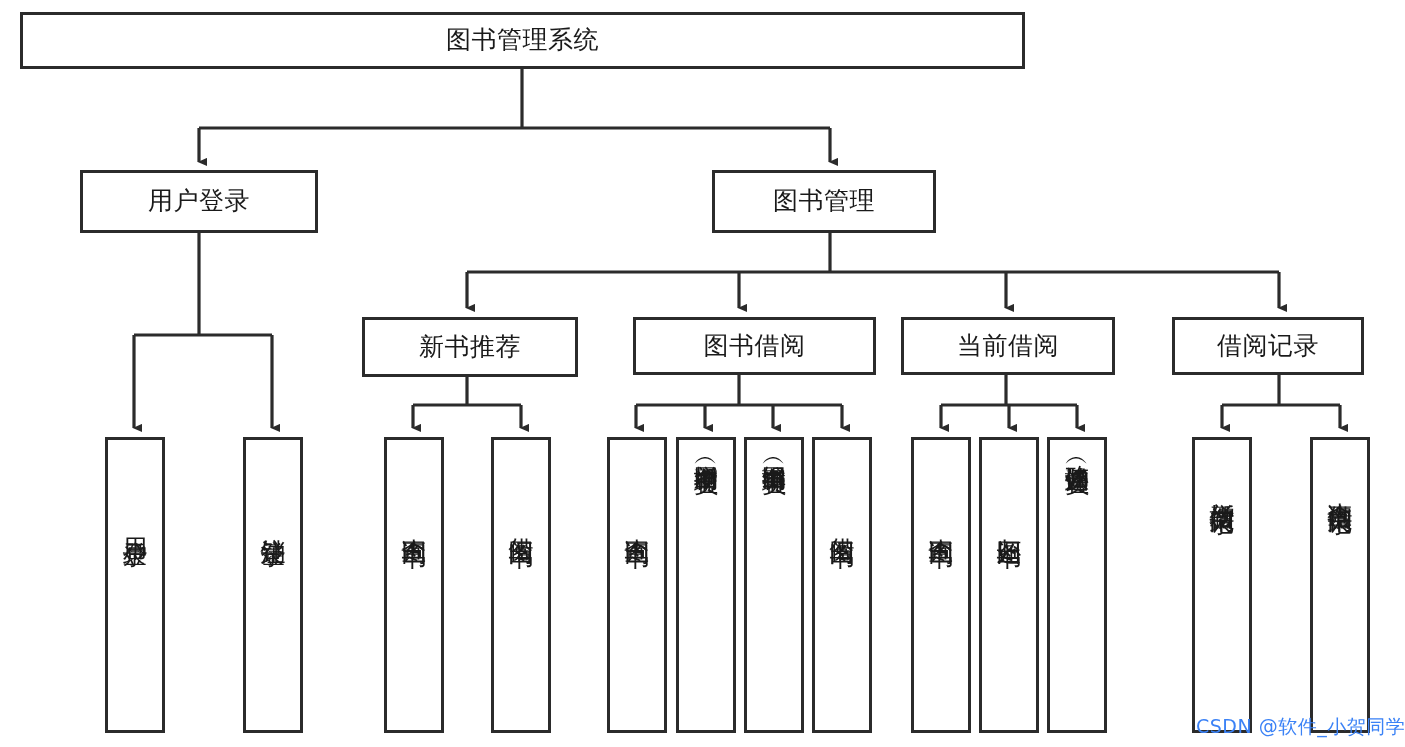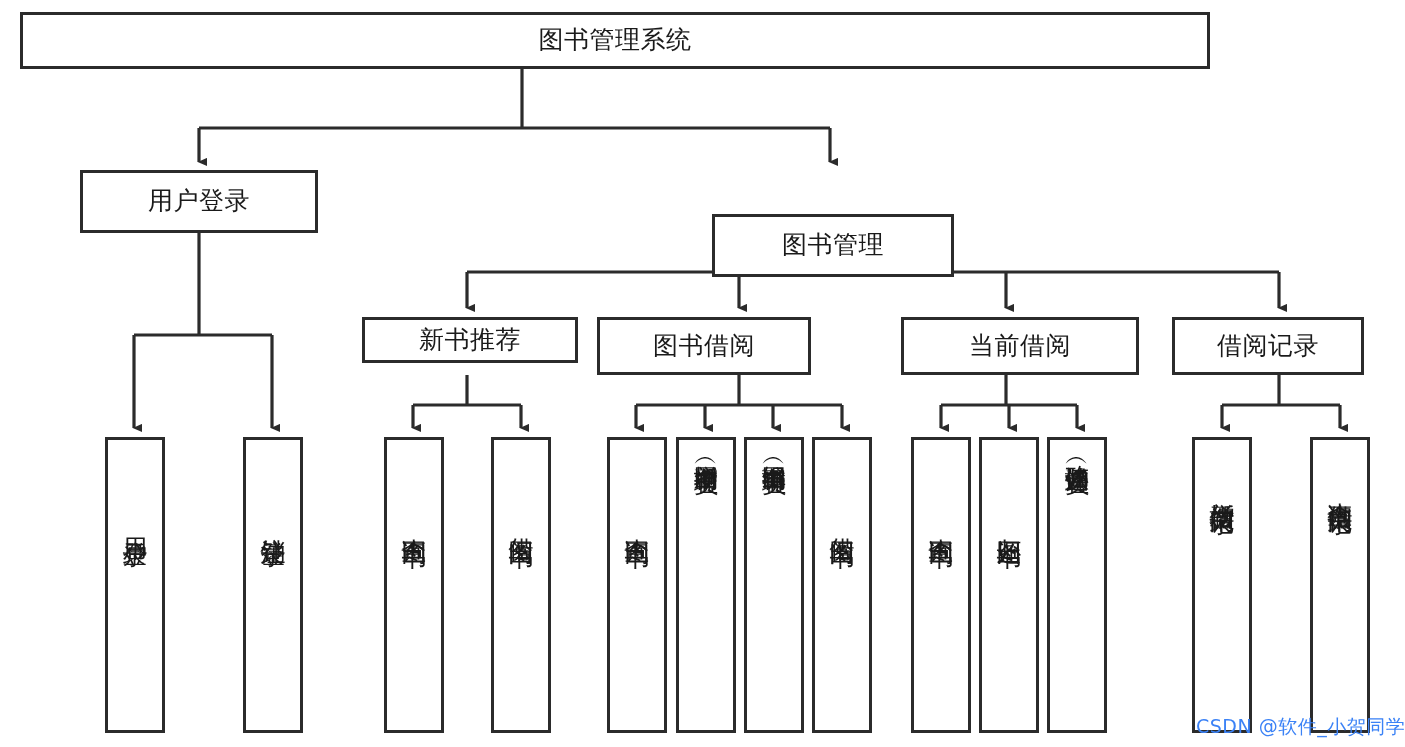--- a/index.html
+++ b/index.html
@@ -125,41 +125,41 @@
       <path d="M1009,405 L1009,428" marker-end="url(#arrowhead)"></path>
       <path d="M1077,405 L1077,428" marker-end="url(#arrowhead)"></path>
 
       <path d="M1279,375 L1279,405"></path>
       <path d="M1222,405 L1340,405"></path>
       <path d="M1222,405 L1222,428" marker-end="url(#arrowhead)"></path>
       <path d="M1340,405 L1340,428" marker-end="url(#arrowhead)"></path>
     </g>
   </svg>
 
-  <div class="node horiz" style="left:20px; top:12px; width:1190px; height:57px;">
+  <div class="node horiz" style="left:20px; top:12px; width:1005px; height:57px;">
     <span class="label">图书管理系统</span>
   </div>
 
   <div class="node horiz" style="left:80px; top:170px; width:238px; height:63px;">
     <span class="label">用户登录</span>
   </div>
 
-  <div class="node horiz" style="left:712px; top:170px; width:242px; height:63px;margin-top:44px;">
+  <div class="node horiz" style="left:712px; top:170px; width:224px; height:63px;">
     <span class="label">图书管理</span>
   </div>
 
-  <div class="node horiz" style="left:362px; top:317px; width:216px; height:46px;">
+  <div class="node horiz" style="left:362px; top:317px; width:216px; height:60px;">
     <span class="label">新书推荐</span>
   </div>
 
-  <div class="node horiz" style="left:597px; top:317px; width:214px; height:58px;">
+  <div class="node horiz" style="left:633px; top:317px; width:243px; height:58px;">
     <span class="label">图书借阅</span>
   </div>
 
-  <div class="node horiz" style="left:901px; top:317px; width:238px; height:58px;">
+  <div class="node horiz" style="left:901px; top:317px; width:214px; height:58px;">
     <span class="label">当前借阅</span>
   </div>
 
   <div class="node horiz" style="left:1172px; top:317px; width:192px; height:58px;">
     <span class="label">借阅记录</span>
   </div>
 
   <div class="node vert" style="left:105px; top:437px; width:60px; height:296px; padding-top:78px;">
     <span class="label">用户登录</span>
   </div>

